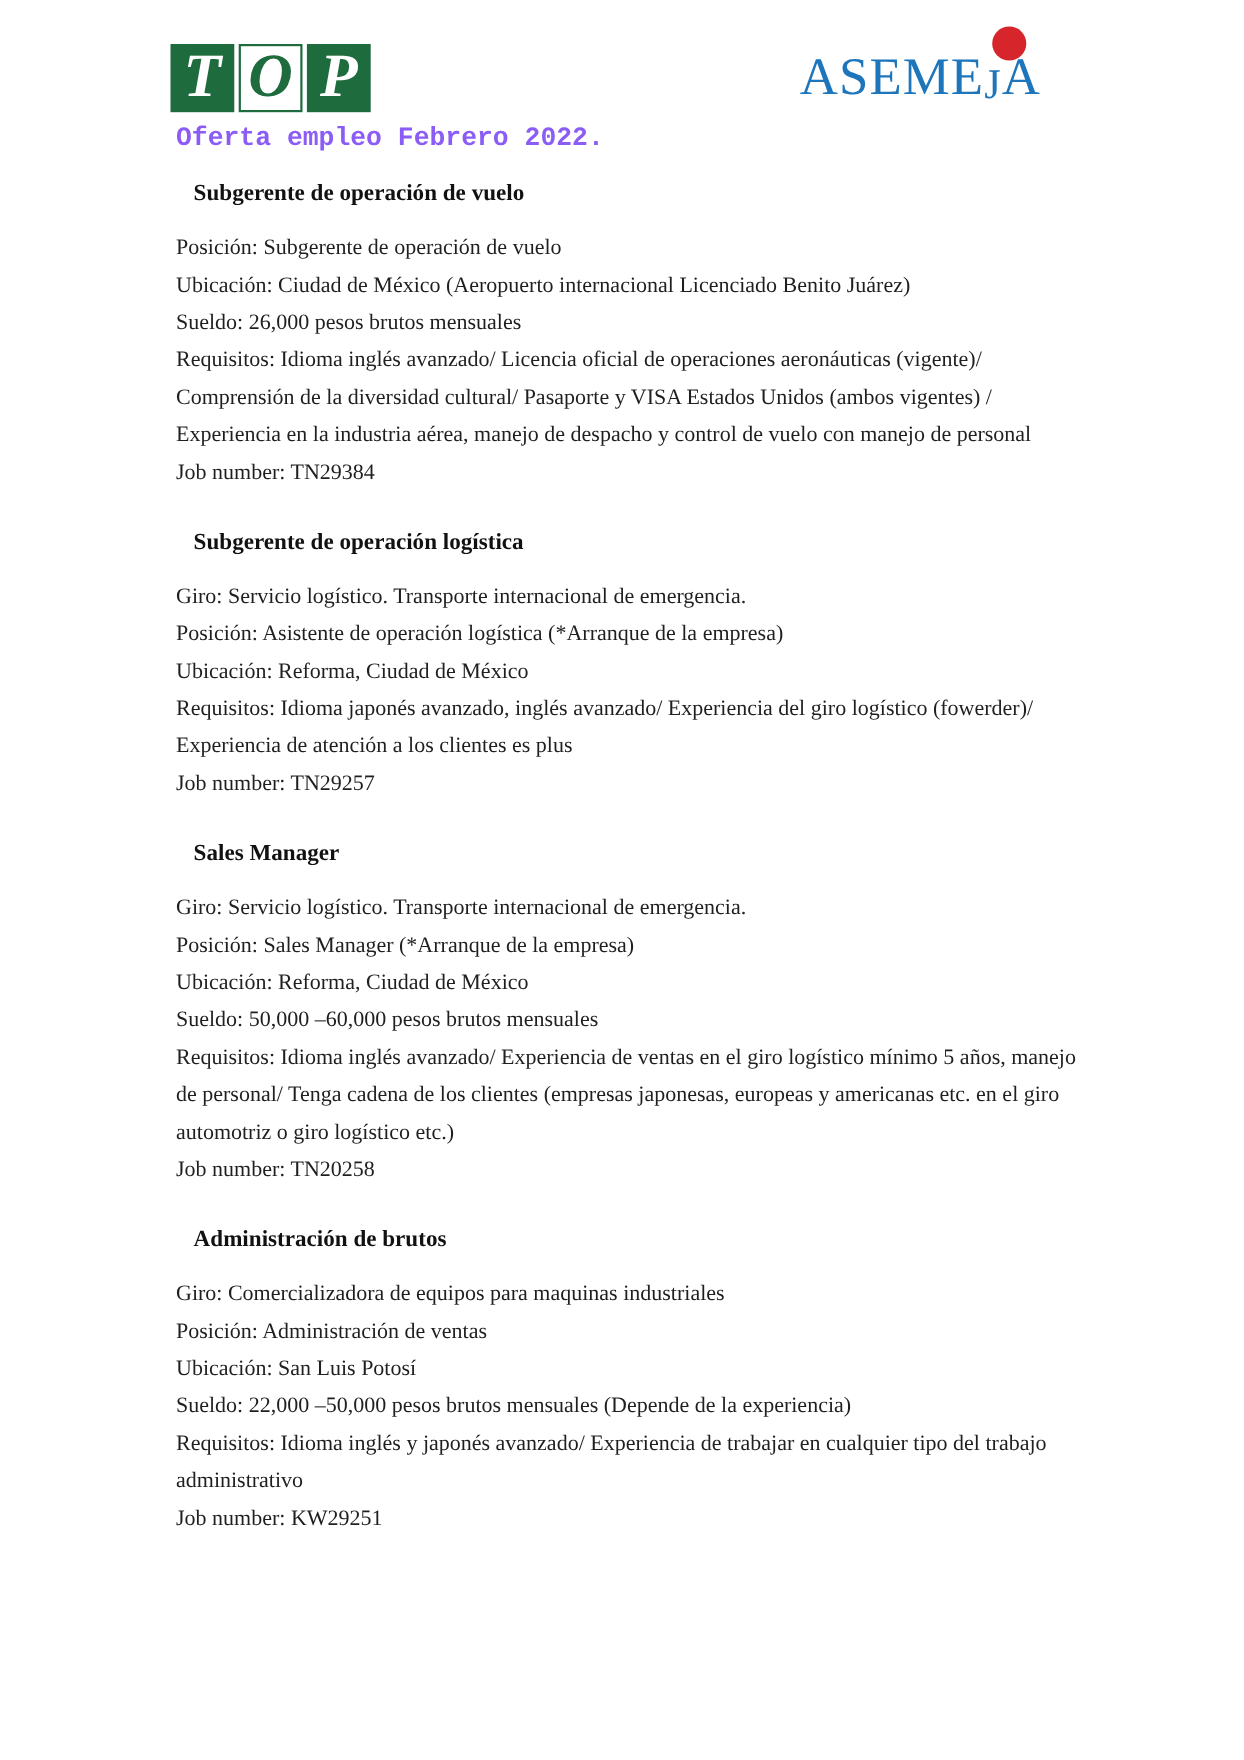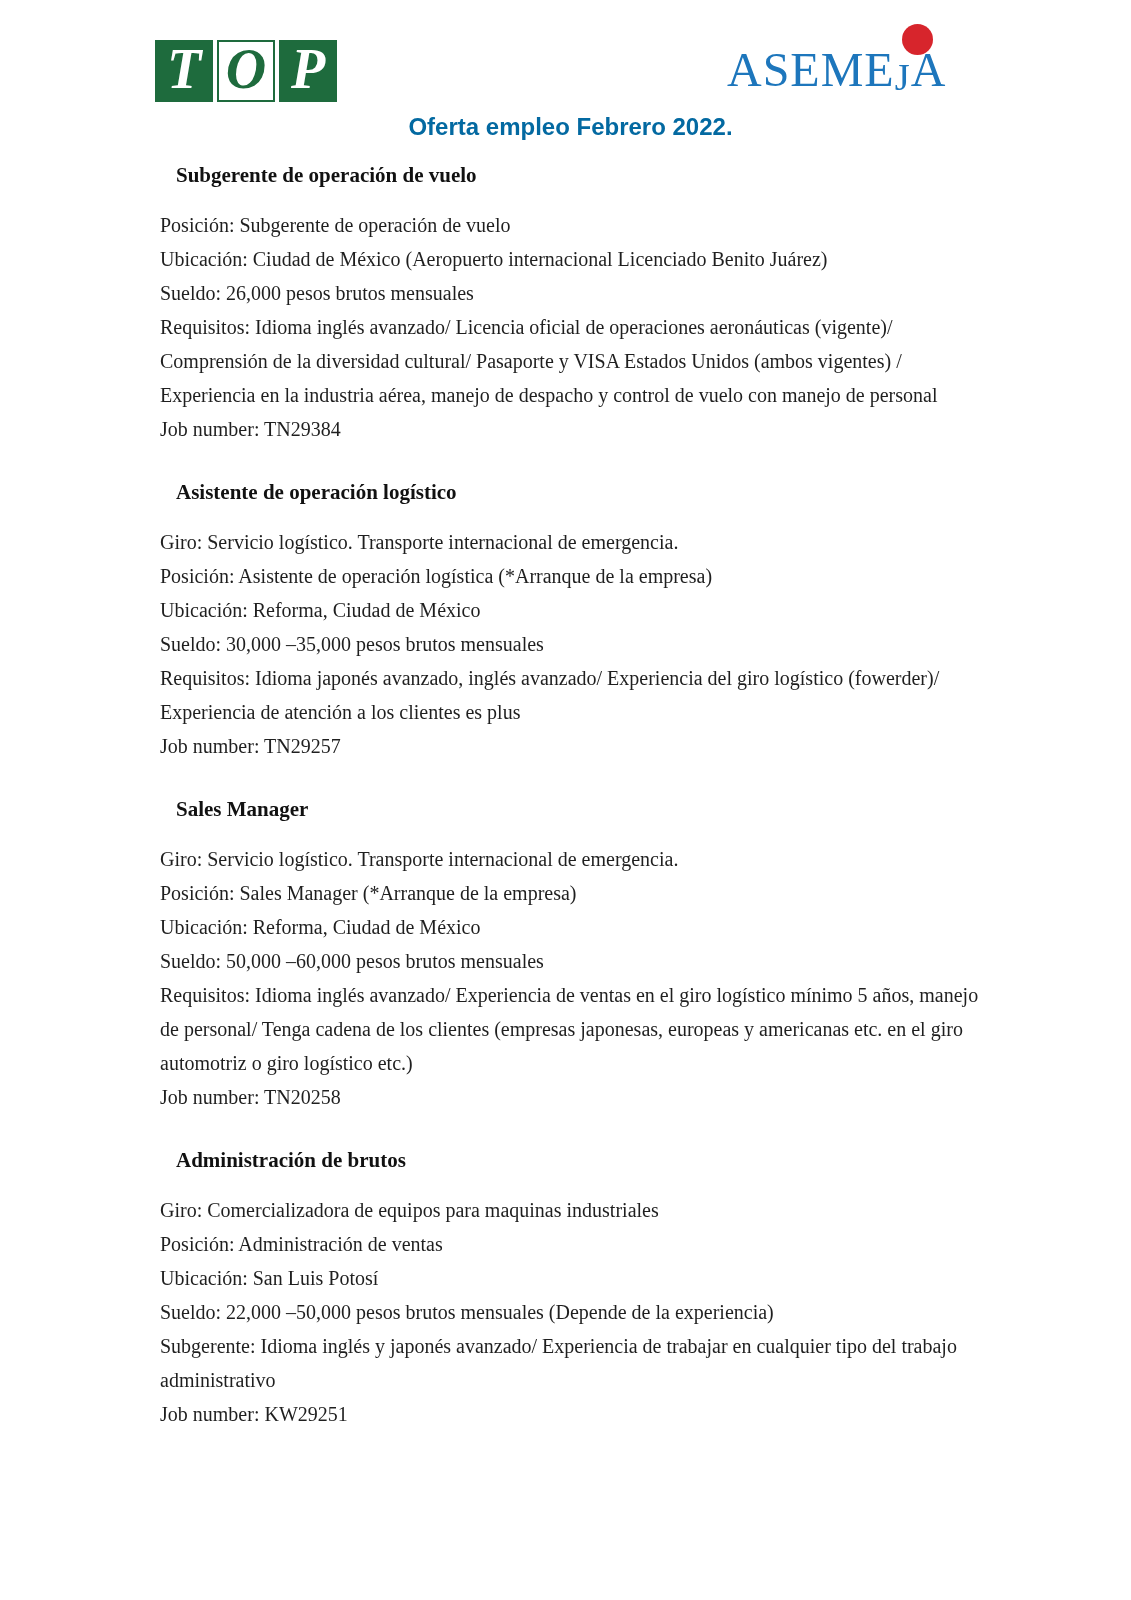--- a/index.html
+++ b/index.html
@@ -47,25 +47,25 @@
   .asemeja-sun {
     position: absolute;
     width: 31px; height: 31px;
     border-radius: 50%;
     background: #d7252c;
     top: -22px; left: 7px;
   }
 
   
   .title {
-    font-family: Liberation Sans, sans-serif;
+    font-family: Liberation Mono, monospace;
     font-size: 24px;
     font-weight: 600;
-    color: #0369a1;
-    text-align: center;
+    color: #8b5cf6;
+    text-align: left;
     margin: 4px 150px 2px 160px;
     line-height: 30px;
   }
 
   
   .content { padding: 0 151px 0 160px; }
   .job { margin-bottom: 29px; }
   .job-heading {
     font-size: 21px;
     font-weight: bold;
@@ -102,43 +102,42 @@
     <section class="job">
       <h2 class="job-heading">Subgerente de operación de vuelo</h2>
       <p class="job-line">Posición: Subgerente de operación de vuelo</p>
       <p class="job-line">Ubicación: Ciudad de México (Aeropuerto internacional Licenciado Benito Juárez)</p>
       <p class="job-line">Sueldo: 26,000 pesos brutos mensuales</p>
       <p class="job-line">Requisitos: Idioma inglés avanzado/ Licencia oficial de operaciones aeronáuticas (vigente)/ Comprensión de la diversidad cultural/ Pasaporte y VISA Estados Unidos (ambos vigentes) / Experiencia en la industria aérea, manejo de despacho y control de vuelo con manejo de personal</p>
       <p class="job-number">Job number: TN29384</p>
     </section>
 
     <section class="job">
-      <h2 class="job-heading">Asistente de operación logístico</h2>
+      <h2 class="job-heading">Subgerente de operación logística</h2>
       <p class="job-line">Giro: Servicio logístico. Transporte internacional de emergencia.</p>
       <p class="job-line">Posición: Asistente de operación logística (*Arranque de la empresa)</p>
       <p class="job-line">Ubicación: Reforma, Ciudad de México</p>
-      <p class="job-line">Sueldo: 30,000 –35,000 pesos brutos mensuales</p>
       <p class="job-line">Requisitos: Idioma japonés avanzado, inglés avanzado/ Experiencia del giro logístico (fowerder)/ Experiencia de atención a los clientes es plus</p>
       <p class="job-number">Job number: TN29257</p>
     </section>
 
     <section class="job">
       <h2 class="job-heading">Sales Manager</h2>
       <p class="job-line">Giro: Servicio logístico. Transporte internacional de emergencia.</p>
       <p class="job-line">Posición: Sales Manager (*Arranque de la empresa)</p>
       <p class="job-line">Ubicación: Reforma, Ciudad de México</p>
       <p class="job-line">Sueldo: 50,000 –60,000 pesos brutos mensuales</p>
       <p class="job-line">Requisitos: Idioma inglés avanzado/ Experiencia de ventas en el giro logístico mínimo 5 años, manejo de personal/ Tenga cadena de los clientes (empresas japonesas, europeas y americanas etc. en el giro automotriz o giro logístico etc.)</p>
       <p class="job-number">Job number: TN20258</p>
     </section>
 
     <section class="job">
       <h2 class="job-heading">Administración de brutos</h2>
       <p class="job-line">Giro: Comercializadora de equipos para maquinas industriales</p>
       <p class="job-line">Posición: Administración de ventas</p>
       <p class="job-line">Ubicación: San Luis Potosí</p>
       <p class="job-line">Sueldo: 22,000 –50,000 pesos brutos mensuales (Depende de la experiencia)</p>
-      <p class="job-line">Subgerente: Idioma inglés y japonés avanzado/ Experiencia de trabajar en cualquier tipo del trabajo administrativo</p>
+      <p class="job-line">Requisitos: Idioma inglés y japonés avanzado/ Experiencia de trabajar en cualquier tipo del trabajo administrativo</p>
       <p class="job-number">Job number: KW29251</p>
     </section>
 
   </main>
 </div>
 
 </body></html>

